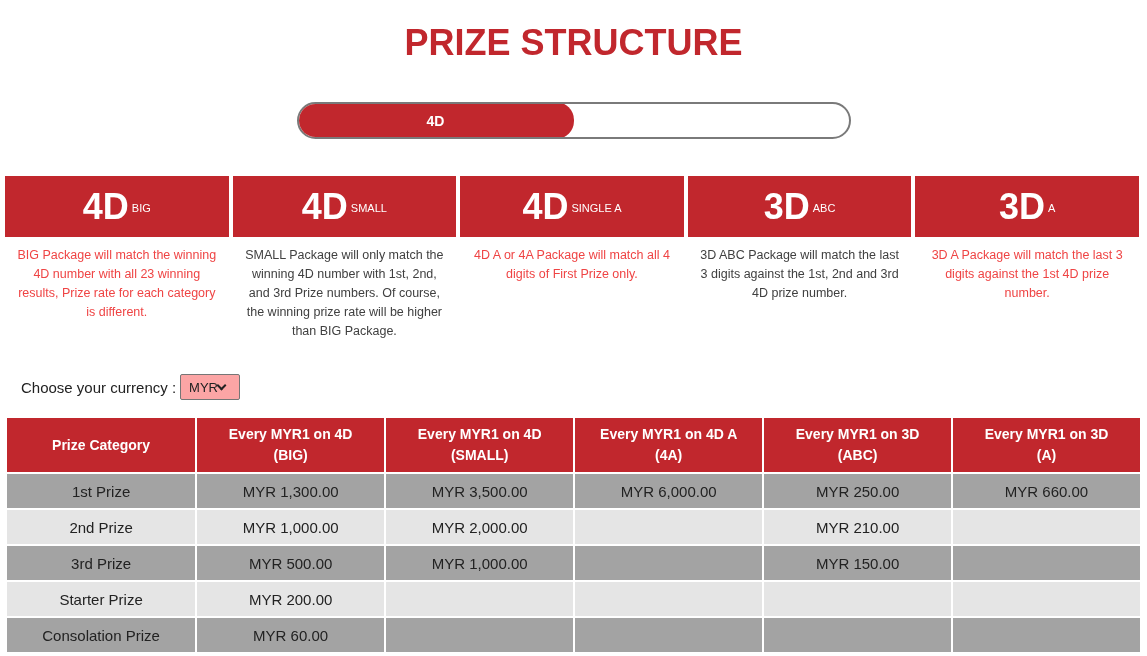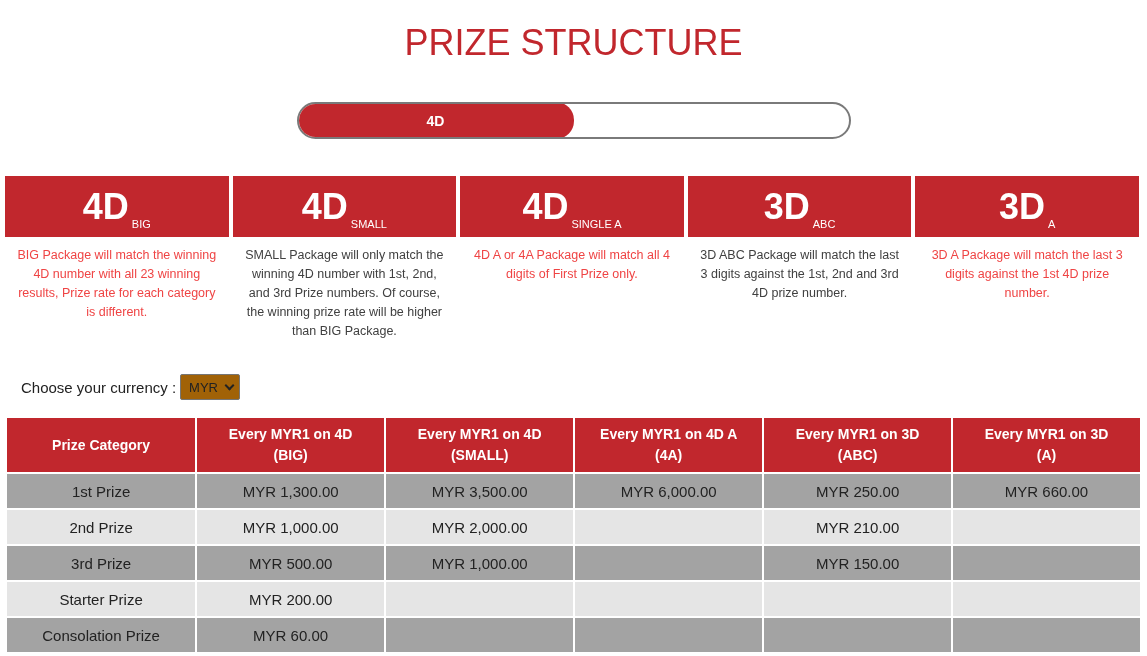--- a/index.html
+++ b/index.html
@@ -1,21 +1,21 @@
 <!DOCTYPE html>
 <html><head>
 <meta charset="utf-8">
 <style>
   * { box-sizing: border-box; margin: 0; padding: 0; }
   html, body { width: 1147px; height: 656px; overflow: hidden; background: #ffffff; }
   body { font-family: "Liberation Sans", "DejaVu Sans", sans-serif; color: #222; position: relative; }
 
   .page-title {
     position: absolute; top: 22px; left: 0; width: 1147px;
-    text-align: center; font-size: 36px; font-weight: normal; color: #c1272d;
+    text-align: center; font-size: 36px; font-weight: bold; color: #c1272d;
     letter-spacing: 0px;
   }
 
   .toggle {
     position: absolute; top: 102px; left: 297px; width: 554px; height: 37px;
     border: 2px solid #7a7a7a; border-radius: 19px; display: flex; overflow: hidden;
     background: #fff;
   }
   .toggle-btn {
     flex: 0 0 50%; display: flex; align-items: center; justify-content: center;
@@ -24,28 +24,28 @@
   .toggle-btn.active { background: #c1272d; color: #fff; border-radius: 18px; margin: -2px 0 -2px -2px; height: 37px; flex-basis: calc(50% + 2px); }
   .toggle-btn.inactive { color: #6d6d6d; }
 
   .packages { position: absolute; top: 176px; left: 5px; width: 1134px; display: flex; gap: 4px; }
   .package { width: 223.6px; text-align: center; }
   .package-head {
     background: #c1272d; height: 61px; color: #fff; display: flex;
     align-items: center; justify-content: center;
   }
   .pkg-main { font-size: 36px; font-weight: bold; line-height: 1; }
-  .pkg-sub { font-size: 11px; margin-left: 3px; align-self: flex-end; padding-bottom: 7px; text-transform: uppercase; }
+  .pkg-sub { font-size: 11px; margin-left: 3px; align-self: flex-end; padding-bottom: 23px; text-transform: uppercase; }
   .package-desc { font-size: 12.5px; line-height: 19px; padding: 9px 8px 0 8px; color: #ef4444; }
   .package-desc.muted { color: #404040; }
 
   .currency { position: absolute; top: 374px; left: 21px; display: flex; align-items: center; font-size: 15px; color: #222; }
   .currency-select {
     margin-left: 4px; height: 26px; width: 60px; border: 1px solid #767676; border-radius: 2px;
-    background: #a16207; display: flex; align-items: center; justify-content: space-between;
+    background: #fca5a5; display: flex; align-items: center; 
     padding: 0 6px 0 8px; font-size: 13px; color: #222; cursor: pointer;
   }
   .chev { width: 7px; height: 7px; border-right: 2px solid #222; border-bottom: 2px solid #222; transform: rotate(45deg); margin-top: -4px; }
 
   table.prize { position: absolute; top: 416px; left: 5px; width: 1137px; border-collapse: separate; border-spacing: 2px; }
   table.prize th {
     background: #c1272d; color: #fff; font-size: 14px; font-weight: bold;
     height: 54px; line-height: 21px; text-align: center; padding: 0 4px;
   }
   table.prize td { height: 34px; text-align: center; font-size: 15px; color: #222; }

